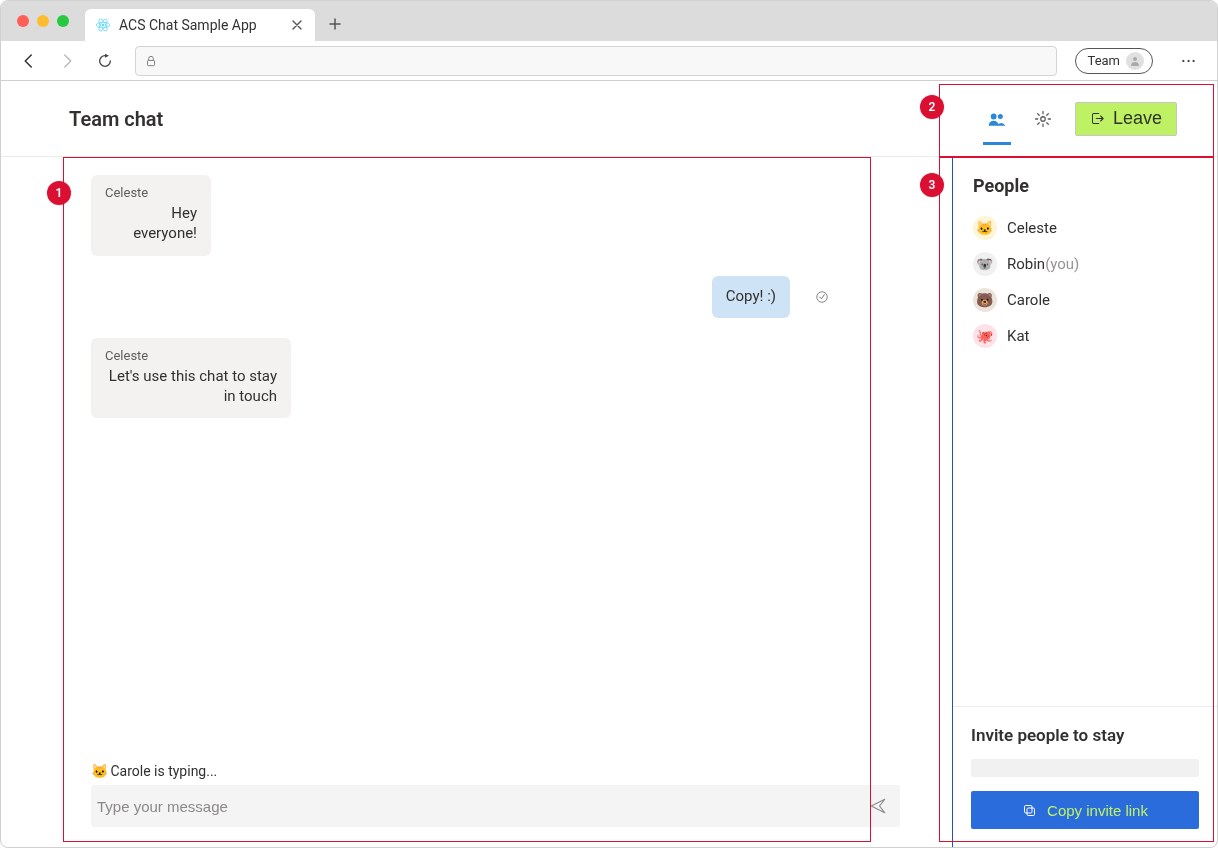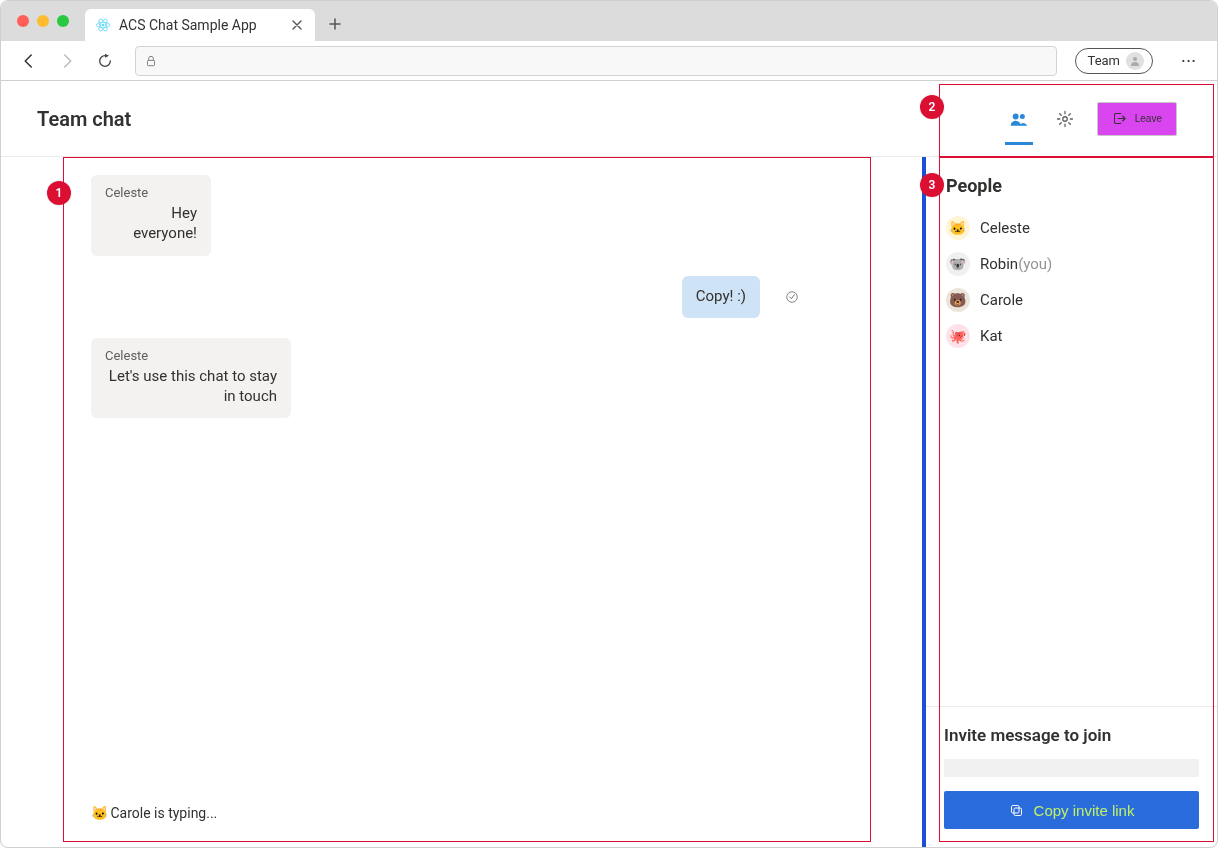--- a/index.html
+++ b/index.html
@@ -18,46 +18,46 @@
   
   .address-bar { height: 40px; background: #fff; border-bottom: 1px solid #cfcfcf; display: flex; align-items: center; padding: 0 16px; gap: 14px; }
   .nav-btn { width: 24px; height: 24px; display: flex; align-items: center; justify-content: center; color: #444; }
   .nav-btn.disabled { color: #bbb; }
   .url-field { flex: 1; height: 30px; border: 1px solid #d3d3d3; border-radius: 4px; background: #f8f8f8; display: flex; align-items: center; padding: 0 8px; gap: 6px; margin: 0 4px; }
   .guest-pill { border: 1.3px solid #555; border-radius: 999px; padding: 3px 8px 3px 12px; display: flex; align-items: center; gap: 6px; font-size: 13px; color: #333; }
   .guest-avatar { width: 18px; height: 18px; border-radius: 50%; background: #e0e0e0; display: flex; align-items: center; justify-content: center; }
   .more-btn { width: 24px; height: 24px; display: flex; align-items: center; justify-content: center; color: #444; margin-left: 10px; font-weight: bold; letter-spacing: 1px; }
   
   .app { flex: 1; display: flex; flex-direction: column; position: relative; }
-  .app-header { display: flex; align-items: center; justify-content: space-between; padding: 0 40px 0 36px; height: 76px; border-bottom: 1px solid #edebe9; }
+  .app-header { display: flex; align-items: center; justify-content: space-between; padding: 0 40px 0 68px; height: 76px; border-bottom: 1px solid #edebe9; }
   .chat-title { font-size: 20px; font-weight: 600; }
   .header-right { display: flex; align-items: center; gap: 18px; }
   .icon-btn { width: 28px; height: 36px; display: flex; align-items: center; justify-content: center; color: #605e5c; position: relative; }
   .icon-btn.active { color: #2b88d8; }
   .icon-btn.active::after { content: ""; position: absolute; bottom: -8px; left: 0; right: 0; height: 3px; background: #2b88d8; }
-  .leave-btn { border: 1px solid #c8c6c4; background: #d946ef; height: 34px; padding: 0 14px; display: flex; align-items: center; gap: 8px; font-size: 10px; color: #323130; border-radius: 2px; }
+  .leave-btn { border: 1px solid #c8c6c4; background: #bef264; height: 34px; padding: 0 14px; display: flex; align-items: center; gap: 8px; font-size: 18px; color: #323130; border-radius: 2px; }
   
   .main { flex: 1; display: flex; min-height: 0; }
   .chat-area { flex: 1; position: relative; display: flex; flex-direction: column; padding: 18px 52px 20px 90px; min-width: 0; }
   .messages { flex: 1; overflow: auto; }
   .msg-row { display: flex; gap: 14px; margin-bottom: 20px; align-items: flex-start; }
   .msg-row.right { justify-content: flex-end; }
   .bubble { border-radius: 6px; padding: 10px 14px 12px 14px; max-width: 230px; }
   .bubble.incoming { background: #f3f2f1; }
   .bubble.outgoing { background: #cfe3f6; }
   .sender { color: #605e5c; font-size: 13px; margin-bottom: 3px; }
   .msg-text { font-size: 15px; line-height: 1.35; color: #323130; text-align: right; }
   .msg-status { margin-left: 10px; width: 16px; height: 16px; display: flex; align-items: center; justify-content: center; color: #555; align-self: center; }
   .typing { font-size: 14px; color: #323130; margin-bottom: 6px; display: flex; align-items: center; gap: 2px; }
   .composer { background: #f4f4f4; height: 42px; border-radius: 3px; display: flex; align-items: center; padding: 0 10px 0 6px; }
   .composer input { border: none; background: transparent; flex: 1; font-size: 15px; outline: none; color: #555; }
   .composer input::placeholder { color: #8c8a89; }
   .send-btn { width: 24px; height: 24px; display: flex; align-items: center; justify-content: center; color: #7b7b7b; }
   
-  .sidebar { width: 295px; border-left: 4px solid #1d4ed8; display: flex; flex-direction: column; }
+  .sidebar { width: 265px; border-left: 1px solid #1d4ed8; display: flex; flex-direction: column; }
   .sidebar-body { flex: 1; padding: 18px 18px 0 18px; }
   .people-heading { font-size: 18px; font-weight: 700; margin-bottom: 14px; margin-left: 2px; }
   .person { display: flex; align-items: center; gap: 10px; padding: 6px 2px; }
   .person-avatar { width: 24px; height: 24px; border-radius: 50%; display: flex; align-items: center; justify-content: center; font-size: 14px; }
   .person-name { font-size: 15px; }
   .you-suffix { color: #979593; }
   .sidebar-footer { border-top: 1px solid #edebe9; padding: 18px; }
   .invite-heading { font-size: 17px; font-weight: 600; margin-bottom: 14px; }
   .invite-link-field { height: 18px; background: #f1f1f1; border-radius: 2px; margin-bottom: 14px; }
   .copy-btn { width: 100%; height: 38px; background: #2b6cdc; color: #bef264; border: none; border-radius: 2px; display: flex; align-items: center; justify-content: center; gap: 10px; font-size: 15px; }
@@ -217,20 +217,28 @@
             </div>
           </div>
 
         </div>
 
         <div class="typing">
           <span style="font-size:14px;">🐱</span>
           <span>Carole is typing...</span>
         </div>
 
+        <div class="composer">
+          <input type="text" placeholder="Type your message" style="">
+          <div class="send-btn">
+            <svg width="18" height="18" viewBox="0 0 24 24">
+                <path d="M3 12 L21 3 L14 12 L21 21 Z" fill="none" stroke="#8b8b8b" stroke-width="1.6" stroke-linejoin="round"></path>
+              </svg>
+          </div>
+        </div>
       </div>
 
       <div class="sidebar">
         <div class="sidebar-body">
           <div class="people-heading">People</div>
           <div id="people-list">
               <div class="person">
                 <div class="person-avatar" style="background: rgb(255, 244, 214);">🐱</div>
                 <div class="person-name">Celeste</div>
               </div>
@@ -242,21 +250,21 @@
                 <div class="person-avatar" style="background: rgb(236, 228, 218);">🐻</div>
                 <div class="person-name">Carole</div>
               </div>
               <div class="person">
                 <div class="person-avatar" style="background: rgb(253, 227, 233);">🐙</div>
                 <div class="person-name">Kat</div>
               </div>
             </div>
         </div>
         <div class="sidebar-footer">
-          <div class="invite-heading">Invite message to join</div>
+          <div class="invite-heading">Invite people to stay</div>
           <div class="invite-link-field"></div>
           <button class="copy-btn">
             <span>
               <svg width="15" height="15" viewBox="0 0 24 24">
                   <rect x="8" y="8" width="12" height="12" rx="2" fill="none" stroke="#fff" stroke-width="1.6"></rect>
                   <rect x="4" y="4" width="12" height="12" rx="2" fill="none" stroke="#fff" stroke-width="1.6"></rect>
                 </svg>
             </span>
             <span>Copy invite link</span>
           </button>

